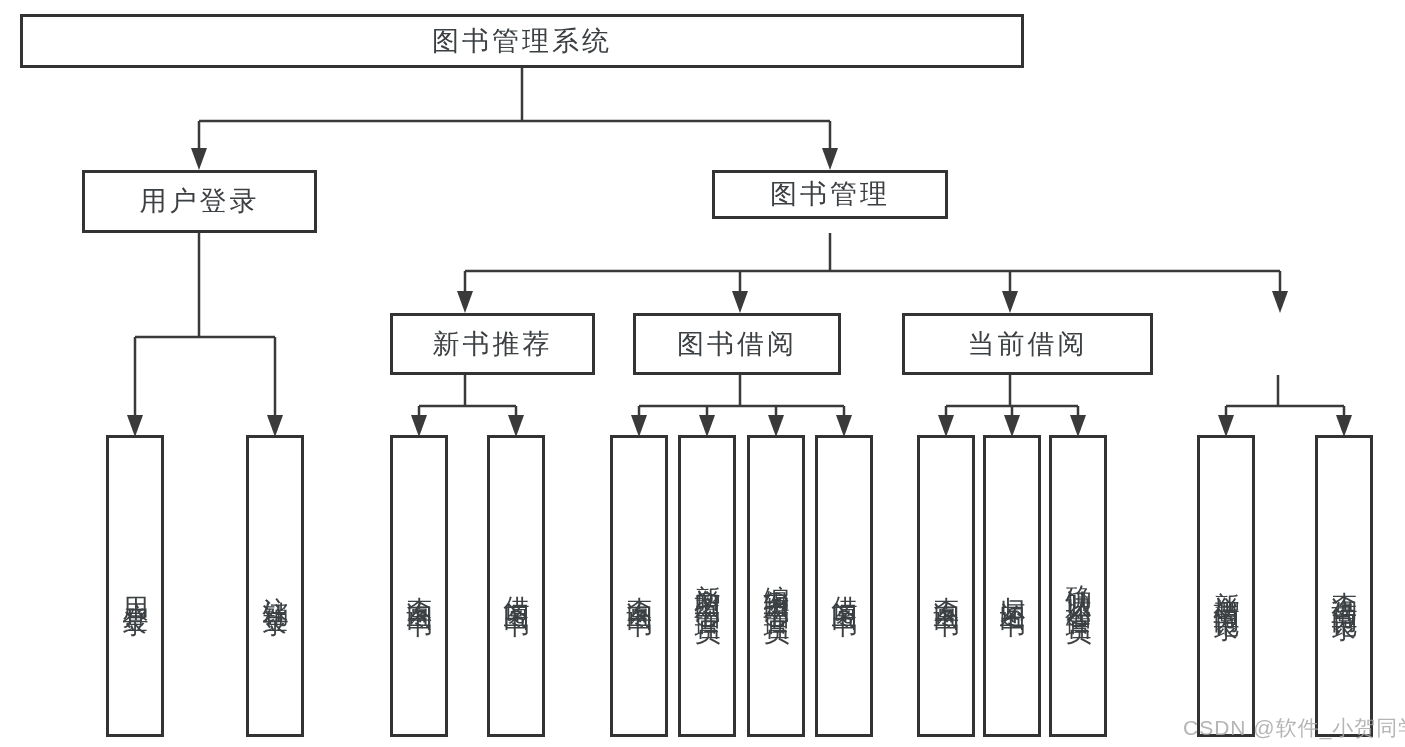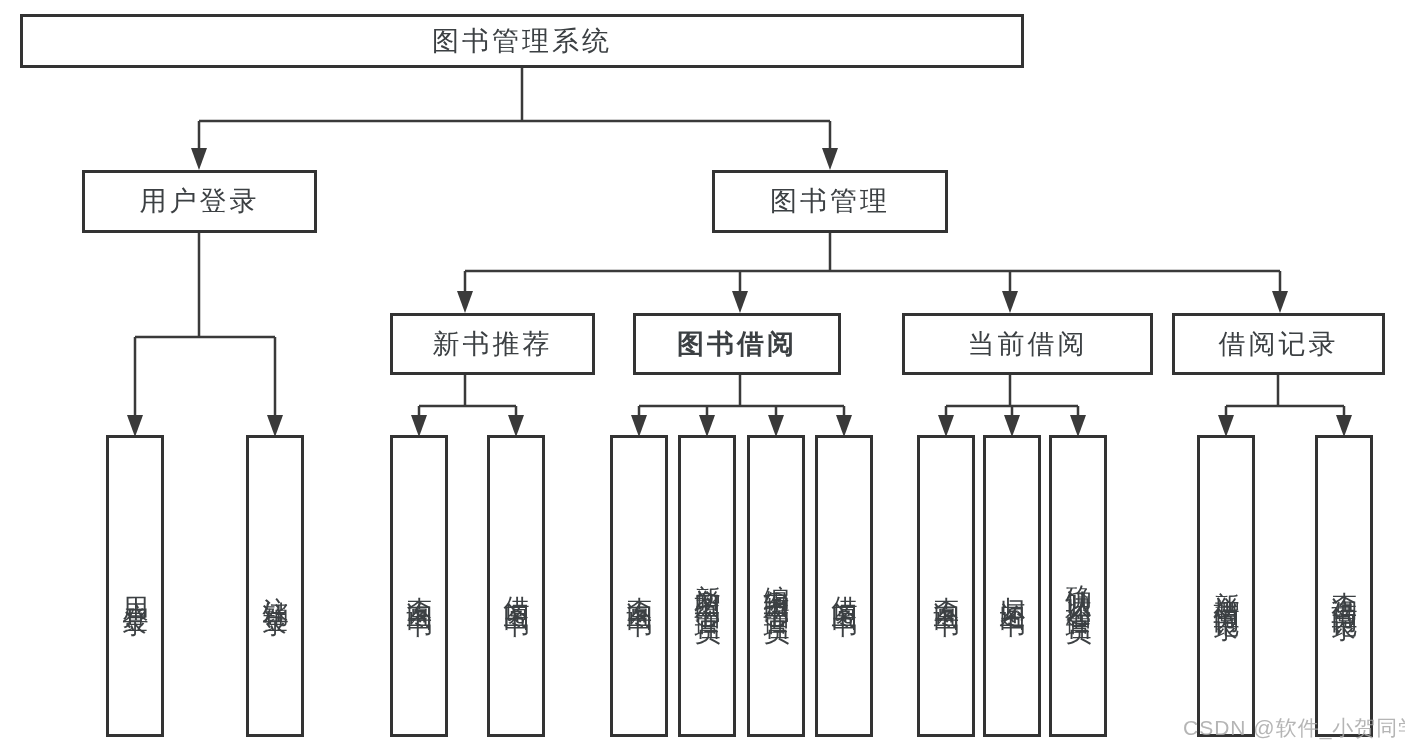--- a/index.html
+++ b/index.html
@@ -40,23 +40,23 @@
   .leaf {
     font-size: 26px;
     letter-spacing: 5px;
     writing-mode: vertical-rl;
     text-orientation: mixed;
     line-height: 1.15;
   }
   
   .n-root   { left: 20px;   top: 14px;  width: 1004px; height: 54px; }
   .n-login  { left: 82px;   top: 170px; width: 235px;  height: 63px; }
-  .n-mgmt   { left: 712px;  top: 170px; width: 236px;  height: 63px; }
+  .n-mgmt   { left: 712px;  top: 170px; width: 236px;  height: 49px; }
   .n-newbk  { left: 362px;  top: 313px; width: 205px;  height: 62px; margin-left: 28px; }
-  .n-borrow { left: 633px;  top: 313px; width: 208px;  height: 62px; font-weight: bold; }
+  .n-borrow { left: 633px;  top: 313px; width: 208px;  height: 62px; }
   .n-cur    { left: 902px;  top: 313px; width: 251px;  height: 62px; }
   .n-rec    { left: 1172px; top: 313px; width: 213px;  height: 62px; }
   .lf  { top: 435px; width: 58px; height: 302px; }
   .lf0  { left: 106px; }
   .lf1  { left: 246px; }
   .lf2  { left: 390px; }
   .lf3  { left: 487px; }
   .lf4  { left: 610px; }
   .lf5  { left: 678px; }
   .lf6  { left: 747px; }
@@ -126,21 +126,20 @@
   </svg>
 
   <div class="node hnode n-root">图书管理系统</div>
 
   <div class="node hnode n-login">用户登录</div>
   <div class="node hnode n-mgmt">图书管理</div>
 
   <div class="node hnode n-newbk">新书推荐</div>
   <div class="node hnode n-borrow">图书借阅</div>
   <div class="node hnode n-cur">当前借阅</div>
-  <div class="node hnode n-rec">借阅记录</div>
 
   <div class="node leaf lf lf0">用户登录</div>
   <div class="node leaf lf lf1">注销登录</div>
 
   <div class="node leaf lf lf2">查询图书</div>
   <div class="node leaf lf lf3">借阅图书</div>
 
   <div class="node leaf lf lf4">查询图书</div>
   <div class="node leaf lf lf5">新增图书（管理员）</div>
   <div class="node leaf lf lf6">编辑图书（管理员）</div>

